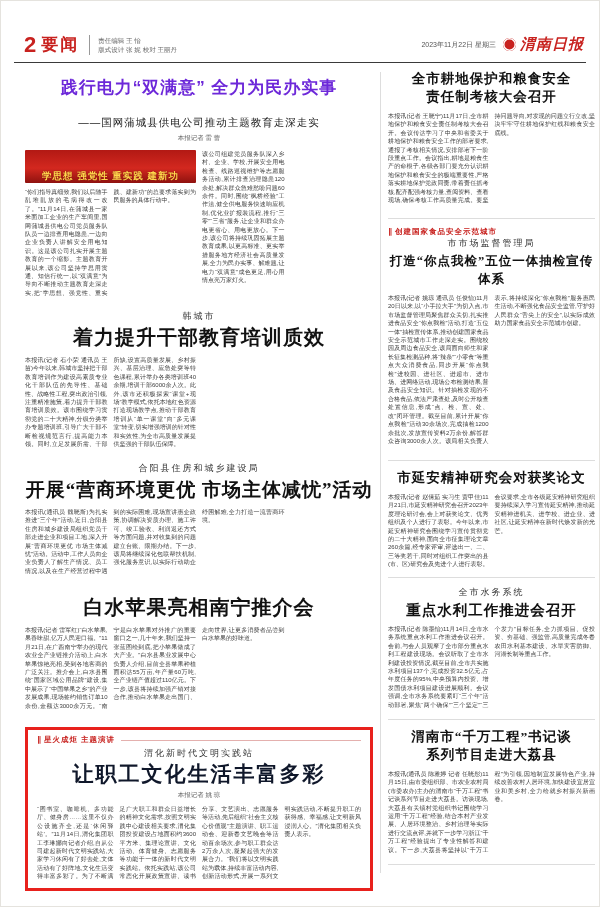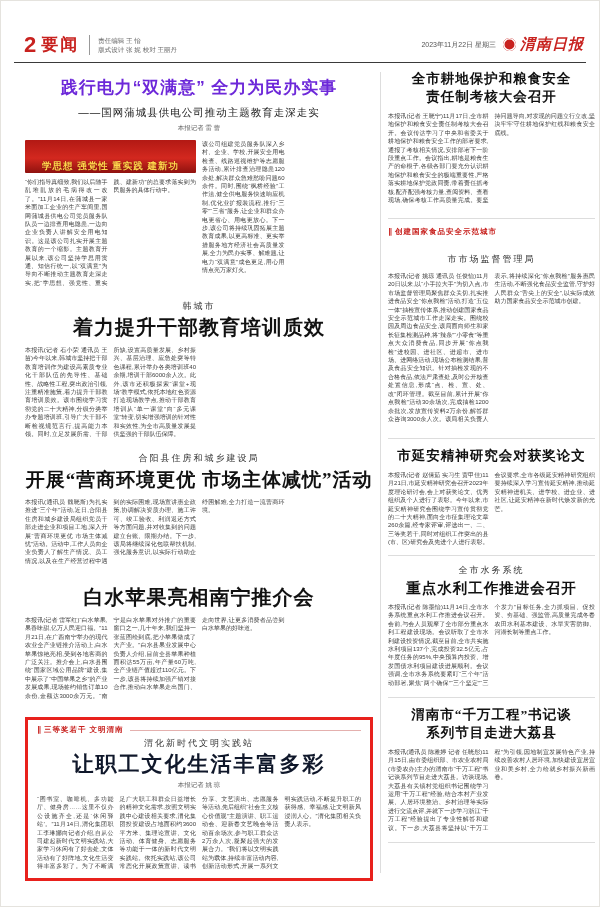--- a/index.html
+++ b/index.html
@@ -29,21 +29,21 @@
   .cols4{columns:4;}
   .cols2{columns:2;}
   .sep{border-top:1px solid #ddd;margin:8px 0;}
   .tag-row{display:flex;align-items:center;}
   .tag-slashes{color:#c8221f;font-size:8px;font-style:italic;font-weight:bold;margin-right:3px;line-height:10px;}
   .tag-text{font-size:7.5px;font-weight:bold;color:#c8221f;letter-spacing:1px;}
   .tag-line{flex:1;border-top:1px solid #e4b0ae;margin-left:6px;}
 
   
   .main-headline{font-size:17px;font-weight:900;color:#6d28d9;text-align:center;line-height:31px;letter-spacing:1px;margin-top:2px;}
-  .main-subtitle{font-family:Liberation Sans, sans-serif;font-size:10.5px;color:#222;text-align:center;margin-top:3px;letter-spacing:1px;}
+  .main-subtitle{font-family:Liberation Sans, sans-serif;font-size:10.5px;color:#222;text-align:center;margin-top:13px;letter-spacing:1px;}
   .byline{font-size:6.5px;color:#666;text-align:center;margin-top:4px;}
   .main-body{display:flex;gap:6px;height:150px;margin-top:7px;}
   .main-left{width:50%;display:flex;flex-direction:column;}
   .photo{height:33px;background:linear-gradient(180deg,#b21914,#d3281f 55%,#8f120f);display:flex;align-items:center;justify-content:center;margin-bottom:5px;border-radius:1px;}
   .photo-text{color:#ffd84d;font-weight:900;font-size:9.5px;letter-spacing:1px;text-shadow:0 0 1px #7a0d0a;margin-top:20px;}
   .main-left .body-txt{flex:1;}
   .main-right{width:50%;}
   .main-right .body-txt{height:100%;}
 
   
@@ -129,21 +129,21 @@
     </div>
 
     <div class="sec" style="margin-top:13px;">
       <div class="sec-headline">白水苹果亮相南宁推介会</div>
       <div class="body-txt cols4 h-baishui">本报讯(记者 雷军红)“白水苹果,果香味甜,亿万人民迎口福。”11月21日,在广西南宁举办的现代农业全产业链推介活动上,白水苹果惊艳亮相,受到各地客商的广泛关注。推介会上,白水县围绕“国家区域公用品牌”建设,集中展示了“中国苹果之乡”的产业发展成果,现场签约销售订单10余份,金额达3000余万元。“南宁是白水苹果对外推广的重要窗口之一,几十年来,我们坚持一张蓝图绘到底,把小苹果做成了大产业。”白水县果业发展中心负责人介绍,目前全县苹果种植面积达55万亩,年产量60万吨,全产业链产值超过110亿元。下一步,该县将持续加强产销对接合作,推动白水苹果走出国门、走向世界,让更多消费者品尝到白水苹果的好味道。</div>
     </div>
 
     <div class="redbox">
       <div class="tag-row">
         <span class="tag-slashes">∥</span>
-        <span class="tag-text">三等奖若干  文明渭南</span>
+        <span class="tag-text">星火成炬  主题演讲</span>
         <span class="tag-line"></span>
       </div>
       <div class="kicker">渭化新时代文明实践站</div>
       <div class="redbox-headline">让职工文化生活丰富多彩</div>
       <div class="byline">本报记者  姚  琼</div>
       <div class="body-txt cols4">“图书室、咖啡机、多功能厅、健身房……这里不仅办公设施齐全,还是‘休闲驿站’。”11月14日,渭化集团职工李琳娜向记者介绍,自从公司建起新时代文明实践站,大家学习休闲有了好去处,文体活动有了好阵地,文化生活变得丰富多彩了。为了不断满足广大职工和群众日益增长的精神文化需求,按照文明实践中心建设相关要求,渭化集团投资建设占地面积约3600平方米、集理论宣讲、文化活动、体育健身、志愿服务等功能于一体的新时代文明实践站。依托实践站,该公司常态化开展政策宣讲、读书分享、文艺演出、志愿服务等活动,先后组织“社会主义核心价值观”主题演讲、职工运动会、迎新春文艺晚会等活动百余场次,参与职工群众达2万余人次,凝聚起强大的发展合力。“我们将以文明实践站为载体,持续丰富活动内容,创新活动形式,开展一系列文明实践活动,不断提升职工的获得感、幸福感,让文明新风浸润人心。”渭化集团相关负责人表示。</div>
     </div>
 
   </div>
 
@@ -155,21 +155,22 @@
       <div class="body-txt cols2 h-r1">本报讯(记者 王晓宁)11月17日,全市耕地保护和粮食安全责任制考核大会召开。会议传达学习了中央和省委关于耕地保护和粮食安全工作的部署要求,通报了考核相关情况,安排部署下一阶段重点工作。会议指出,耕地是粮食生产的命根子,各级各部门要充分认识耕地保护和粮食安全的极端重要性,严格落实耕地保护党政同责,带着责任抓考核,配齐配强考核力量,查阅资料、查看现场,确保考核工作高质量完成。要坚持问题导向,对发现的问题立行立改,坚决牢牢守住耕地保护红线和粮食安全底线。</div>
     </div>
 
     <div class="sep"></div>
 
     <div class="r-art">
       <div class="tag-row">
         <span class="tag-slashes">∥</span>
         <span class="tag-text">创建国家食品安全示范城市</span>
       </div>
-      <div class="kicker" style="margin-top:16px;">市市场监督管理局</div>
+      <div class="kicker" style="margin-top:0;">市市场监督管理局</div>
+      <div class="r-headline r-headline-sm" style="margin-top:2px;">打造“你点我检”五位一体抽检宣传体系</div>
       <div class="body-txt cols2 h-r2">本报讯(记者 姚琼 通讯员 任俊怡)11月20日以来,以“小手拉大手”为切入点,市市场监督管理局聚焦群众关切,扎实推进食品安全“你点我检”活动,打造“五位一体”抽检宣传体系,推动创建国家食品安全示范城市工作走深走实。围绕校园及周边食品安全,该局面向师生和家长征集检测品种,将“辣条”“小零食”等重点大众消费食品,同步开展“你点我检”进校园、进社区、进超市、进市场、进网络活动,现场公布检测结果,普及食品安全知识。针对抽检发现的不合格食品,依法严肃查处,及时公开核查处置信息,形成“点、检、宣、处、改”闭环管理。截至目前,累计开展“你点我检”活动30余场次,完成抽检1200余批次,发放宣传资料2万余份,解答群众咨询3000余人次。该局相关负责人表示,将持续深化“你点我检”服务惠民生活动,不断强化食品安全监管,守护好人民群众“舌尖上的安全”,以实际成效助力国家食品安全示范城市创建。</div>
     </div>
 
     <div class="sep"></div>
 
     <div class="r-art">
       <div class="r-headline">市延安精神研究会对获奖论文</div>
       <div class="body-txt cols2 h-r3">本报讯(记者 赵倩茹 实习生 贾甲佳)11月21日,市延安精神研究会召开2023年度理论研讨会,会上对获奖论文、优秀组织及个人进行了表彰。今年以来,市延安精神研究会围绕学习宣传贯彻党的二十大精神,面向全市征集理论文章260余篇,经专家评审,评选出一、二、三等奖若干,同时对组织工作突出的县(市、区)研究会及先进个人进行表彰。会议要求,全市各级延安精神研究组织要持续深入学习宣传延安精神,推动延安精神进机关、进学校、进企业、进社区,让延安精神在新时代焕发新的光芒。</div>
     </div>
 

